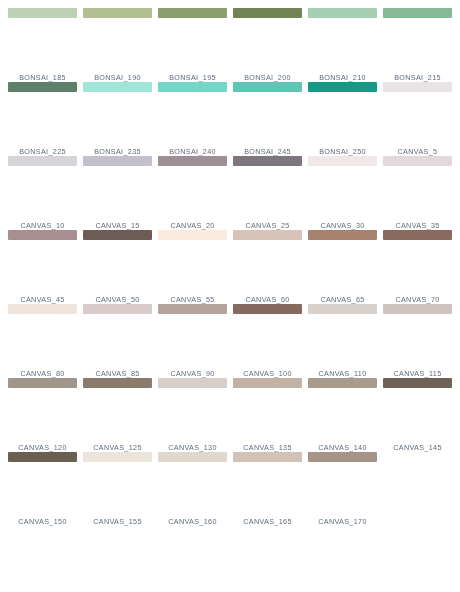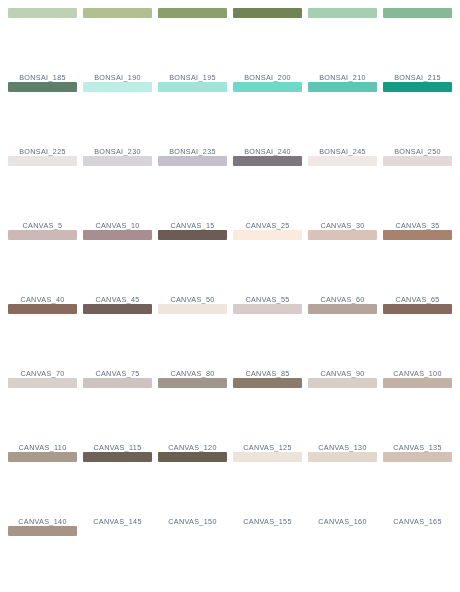--- a/index.html
+++ b/index.html
@@ -69,24 +69,20 @@
     </div>
     <div class="swatch-cell">
       <div class="swatch-chip" style="background-color: rgb(134, 185, 149);"></div>
       <div class="swatch-label">BONSAI_215</div>
     </div>
     <div class="swatch-cell">
       <div class="swatch-chip" style="background-color: rgb(94, 128, 107);"></div>
       <div class="swatch-label">BONSAI_225</div>
     </div>
     <div class="swatch-cell">
-      <div class="swatch-chip" style="background-color: rgb(189, 238, 230);"></div>
-      <div class="swatch-label">BONSAI_230</div>
-    </div>
-    <div class="swatch-cell">
       <div class="swatch-chip" style="background-color: rgb(159, 229, 218);"></div>
       <div class="swatch-label">BONSAI_235</div>
     </div>
     <div class="swatch-cell">
       <div class="swatch-chip" style="background-color: rgb(113, 216, 200);"></div>
       <div class="swatch-label">BONSAI_240</div>
     </div>
     <div class="swatch-cell">
       <div class="swatch-chip" style="background-color: rgb(94, 198, 180);"></div>
       <div class="swatch-label">BONSAI_245</div>
@@ -101,36 +97,36 @@
     </div>
     <div class="swatch-cell">
       <div class="swatch-chip" style="background-color: rgb(214, 212, 217);"></div>
       <div class="swatch-label">CANVAS_10</div>
     </div>
     <div class="swatch-cell">
       <div class="swatch-chip" style="background-color: rgb(195, 191, 203);"></div>
       <div class="swatch-label">CANVAS_15</div>
     </div>
     <div class="swatch-cell">
+      <div class="swatch-chip" style="background-color: rgb(158, 143, 151);"></div>
+      <div class="swatch-label">CANVAS_20</div>
+    </div>
+    <div class="swatch-cell">
       <div class="swatch-chip" style="background-color: rgb(125, 118, 126);"></div>
       <div class="swatch-label">CANVAS_25</div>
     </div>
     <div class="swatch-cell">
       <div class="swatch-chip" style="background-color: rgb(240, 232, 230);"></div>
       <div class="swatch-label">CANVAS_30</div>
     </div>
     <div class="swatch-cell">
       <div class="swatch-chip" style="background-color: rgb(228, 217, 218);"></div>
       <div class="swatch-label">CANVAS_35</div>
     </div>
     <div class="swatch-cell">
-      <div class="swatch-chip" style="background-color: rgb(205, 184, 184);"></div>
-      <div class="swatch-label">CANVAS_40</div>
-    </div>
-    <div class="swatch-cell">
       <div class="swatch-chip" style="background-color: rgb(169, 142, 145);"></div>
       <div class="swatch-label">CANVAS_45</div>
     </div>
     <div class="swatch-cell">
       <div class="swatch-chip" style="background-color: rgb(109, 92, 86);"></div>
       <div class="swatch-label">CANVAS_50</div>
     </div>
     <div class="swatch-cell">
       <div class="swatch-chip" style="background-color: rgb(251, 234, 222);"></div>
       <div class="swatch-label">CANVAS_55</div>
@@ -139,24 +135,20 @@
       <div class="swatch-chip" style="background-color: rgb(217, 194, 184);"></div>
       <div class="swatch-label">CANVAS_60</div>
     </div>
     <div class="swatch-cell">
       <div class="swatch-chip" style="background-color: rgb(167, 130, 110);"></div>
       <div class="swatch-label">CANVAS_65</div>
     </div>
     <div class="swatch-cell">
       <div class="swatch-chip" style="background-color: rgb(137, 107, 93);"></div>
       <div class="swatch-label">CANVAS_70</div>
-    </div>
-    <div class="swatch-cell">
-      <div class="swatch-chip" style="background-color: rgb(114, 96, 90);"></div>
-      <div class="swatch-label">CANVAS_75</div>
     </div>
     <div class="swatch-cell">
       <div class="swatch-chip" style="background-color: rgb(240, 229, 220);"></div>
       <div class="swatch-label">CANVAS_80</div>
     </div>
     <div class="swatch-cell">
       <div class="swatch-chip" style="background-color: rgb(216, 203, 202);"></div>
       <div class="swatch-label">CANVAS_85</div>
     </div>
     <div class="swatch-cell">

